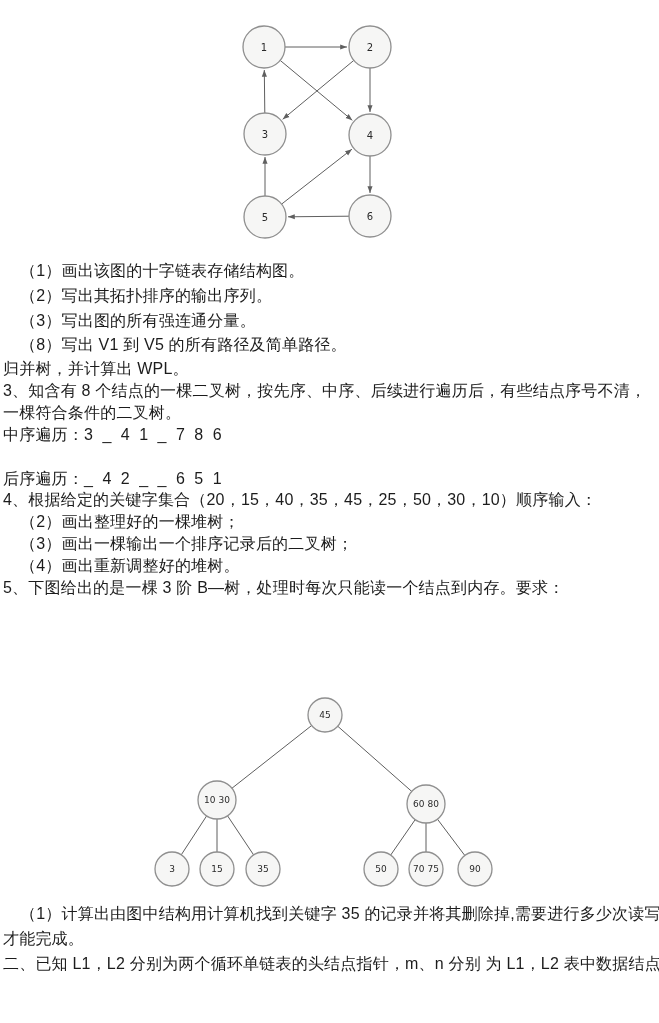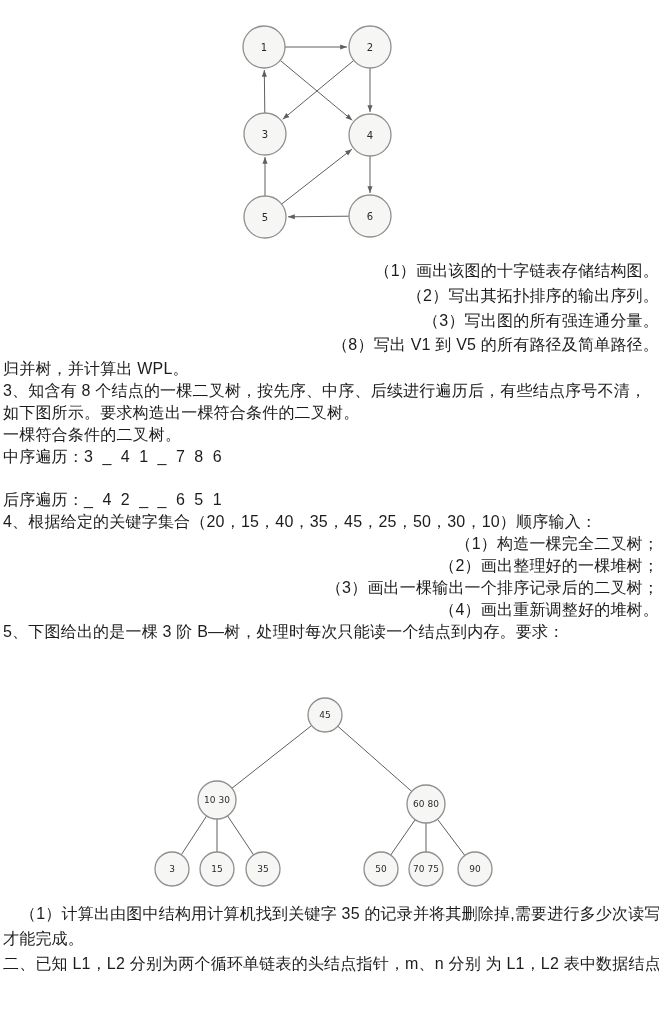--- a/index.html
+++ b/index.html
@@ -10,21 +10,21 @@
     overflow:hidden;
     font-family:"Liberation Sans","DejaVu Sans",sans-serif;
     color:#1c1c1c;
   }
   #diagram-overlay{position:absolute;left:0;top:0;width:659px;height:1023px;}
   .tblock{position:absolute;left:0;width:659px;}
   #q1-sub{top:259px;font-size:16px;line-height:24.8px;}
   #body-lines{top:358px;font-size:16px;line-height:21.9px;}
   #bottom-lines{top:901px;font-size:16px;line-height:25px;}
   .tline{white-space:pre;padding-left:3px;letter-spacing:0.2px;}
-  .tline.ind{padding-left:20px;text-align:right;}
+  .tline.ind{padding-left:20px;}
 </style>
 </head>
 <body>
 
 <div class="page">
 
   <svg id="diagram-overlay" viewBox="0 0 659 1023" xmlns="http://www.w3.org/2000/svg">
     <defs>
       <marker id="arrowhead" viewBox="0 0 10 10" refX="8.5" refY="5" markerWidth="8" markerHeight="8" orient="auto">
         <path d="M0,1.8 L8.5,5 L0,8.2 Z" fill="#5f5f5f"></path>
@@ -85,27 +85,25 @@
 
   <div id="q1-sub" class="tblock">
       <div class="tline ind">（1）画出该图的十字链表存储结构图。</div>
       <div class="tline ind">（2）写出其拓扑排序的输出序列。</div>
       <div class="tline ind">（3）写出图的所有强连通分量。</div>
       <div class="tline ind">（8）写出 V1 到 V5 的所有路径及简单路径。</div>
     </div>
   <div id="body-lines" class="tblock">
       <div class="tline">归并树，并计算出 WPL。</div>
       <div class="tline">3、知含有 8 个结点的一棵二叉树，按先序、中序、后续进行遍历后，有些结点序号不清，</div>
-      <div class="tline">如下图所示。要求构造出一棵符合条件的二叉树。</div>
       <div class="tline">一棵符合条件的二叉树。</div>
       <div class="tline">中序遍历：3  _  4  1  _  7  8  6</div>
       <div class="tline">&nbsp;</div>
       <div class="tline">后序遍历：_  4  2  _  _  6  5  1</div>
       <div class="tline">4、根据给定的关键字集合（20，15，40，35，45，25，50，30，10）顺序输入：</div>
-      <div class="tline ind">（1）构造一棵完全二叉树；</div>
       <div class="tline ind">（2）画出整理好的一棵堆树；</div>
       <div class="tline ind">（3）画出一棵输出一个排序记录后的二叉树；</div>
       <div class="tline ind">（4）画出重新调整好的堆树。</div>
       <div class="tline">5、下图给出的是一棵 3 阶 B—树，处理时每次只能读一个结点到内存。要求：</div>
     </div>
   <div id="bottom-lines" class="tblock">
       <div class="tline ind">（1）计算出由图中结构用计算机找到关键字 35 的记录并将其删除掉,需要进行多少次读写</div>
       <div class="tline">才能完成。</div>
       <div class="tline">二、已知 L1，L2 分别为两个循环单链表的头结点指针，m、n 分别 为 L1，L2 表中数据结点</div>
     </div>

